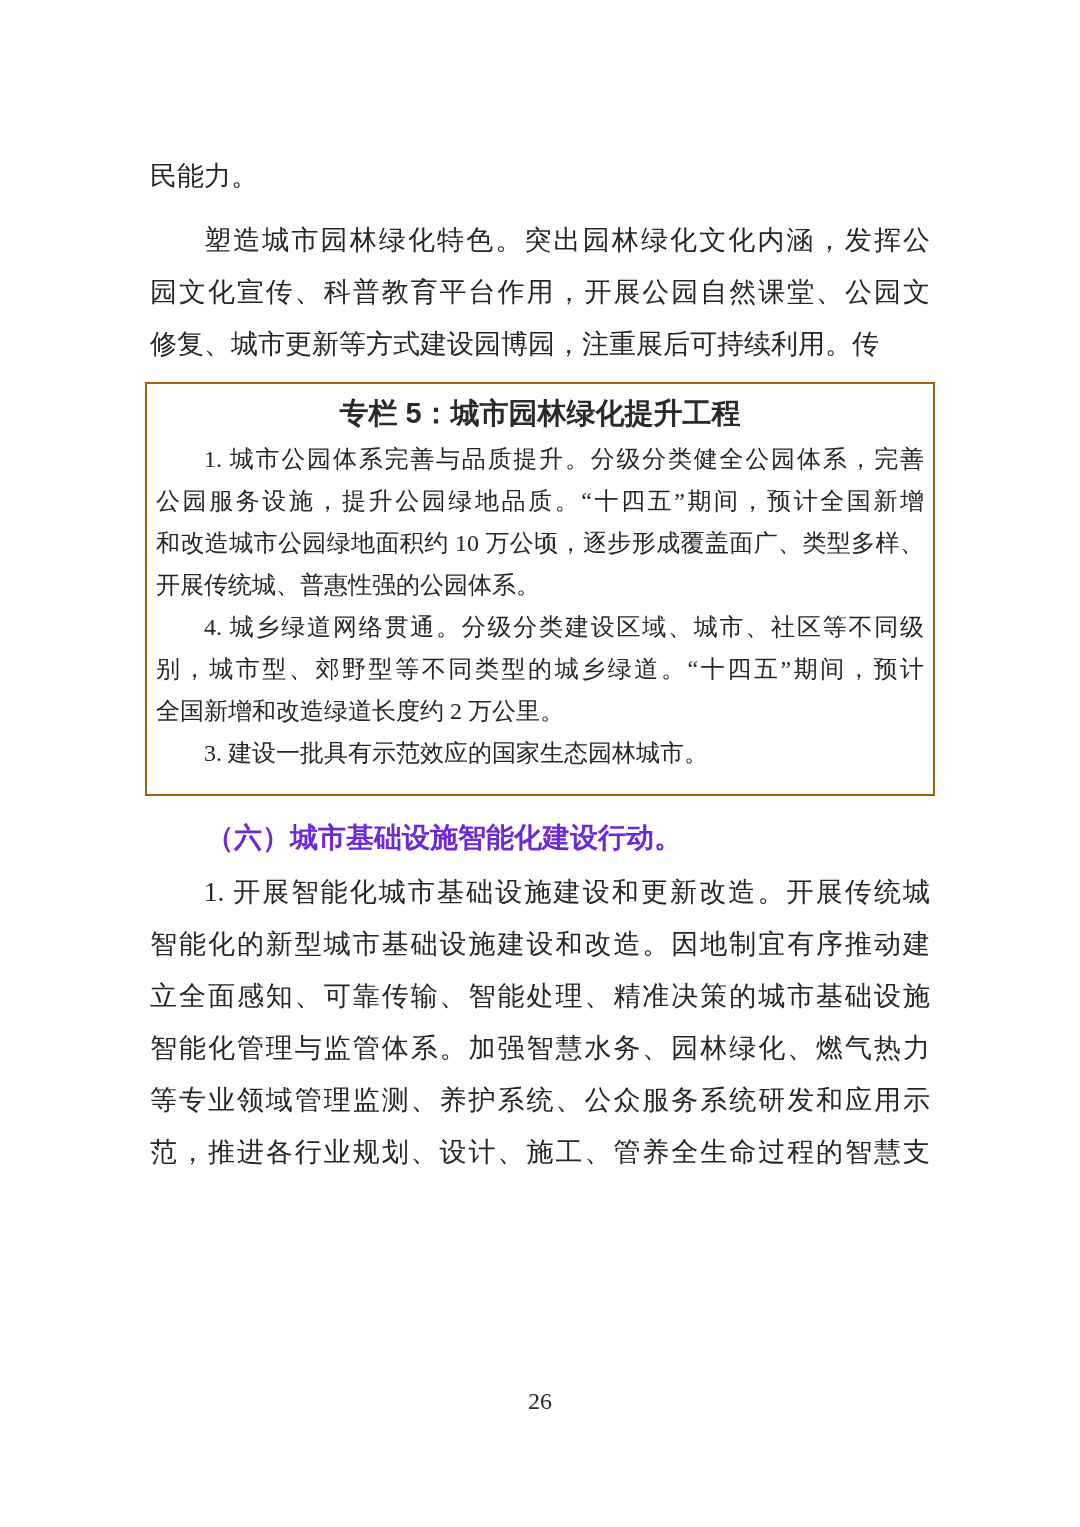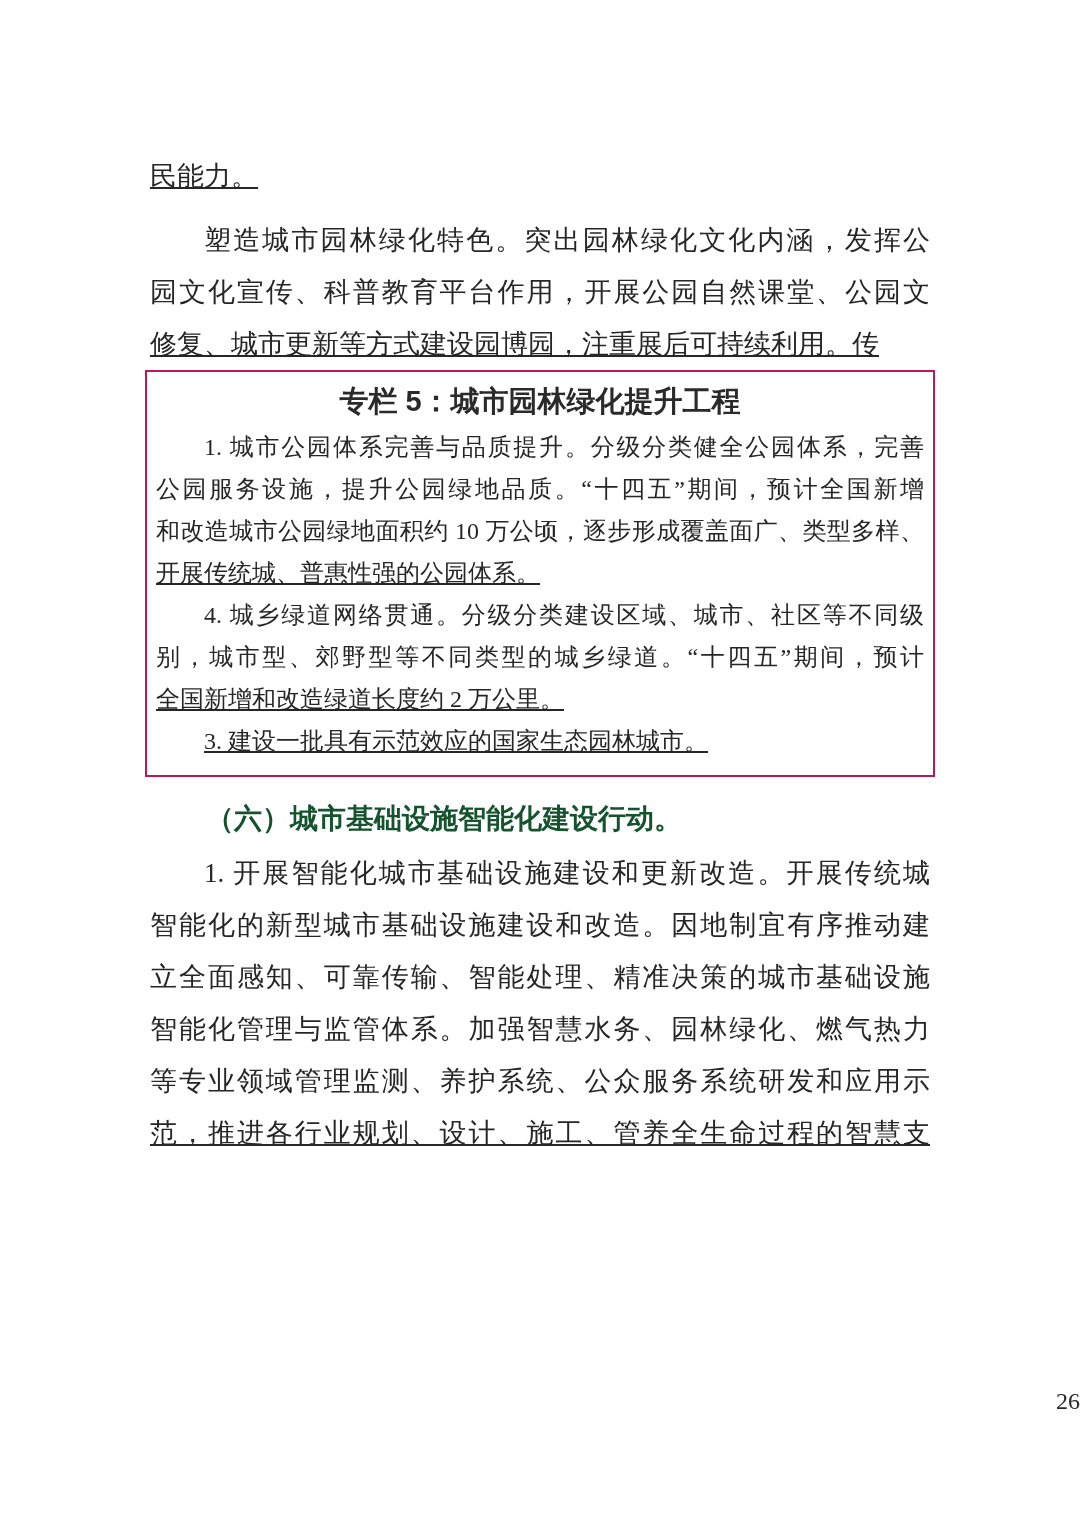--- a/index.html
+++ b/index.html
@@ -19,58 +19,58 @@
     width: 780px;
   }
   
   .p { font-size: 27px; line-height: 52px; }
   .p .line {
     text-align: justify;
     text-align-last: justify;
     white-space: normal;
   }
   .p .line:first-child { text-indent: 2em; }
-  .p .line:last-child { text-align-last: left; text-decoration: underline; }
+  .p .line:last-child { text-align-last: left; }
   .p.frag .line:first-child { text-indent: 0; }
   .p.cont .line:last-child { text-align-last: justify; }
   .p1 { margin-top: 12px; }
   .b { font-weight: normal; }
 
   
   .box {
-    margin: 0 -5px;
-    border: 2px solid #be185d;
-    padding: 4px 9px 13px 9px;
+    margin: 12px -5px;
+    border: 2px solid #a16207;
+    padding: 4px 9px 20px 9px;
   }
   .box-title {
     font-family: "Liberation Sans", sans-serif;
     font-weight: bold;
     font-size: 29px;
     line-height: 50px;
     text-align: center;
     color: #2a2a2a;
   }
   .box .p { font-size: 24px; line-height: 42px; }
 
   .section-heading {
     margin-top: 16px;
     font-size: 28px;
     font-weight: bold;
     line-height: 52px;
     text-indent: 2em;
-    color: #14532d;
+    color: #6d28d9;
   }
   .p2 { margin-top: 2px; }
 
   .pagenum {
     position: absolute;
     left: 0;
     right: 0;
     top: 1388px;
-    text-align: right;
+    text-align: center;
     font-size: 24px;
     color: #2a2a2a;
   }
 </style>
 </head>
 <body>
 
 <div class="content">
 
   <div class="p frag">

